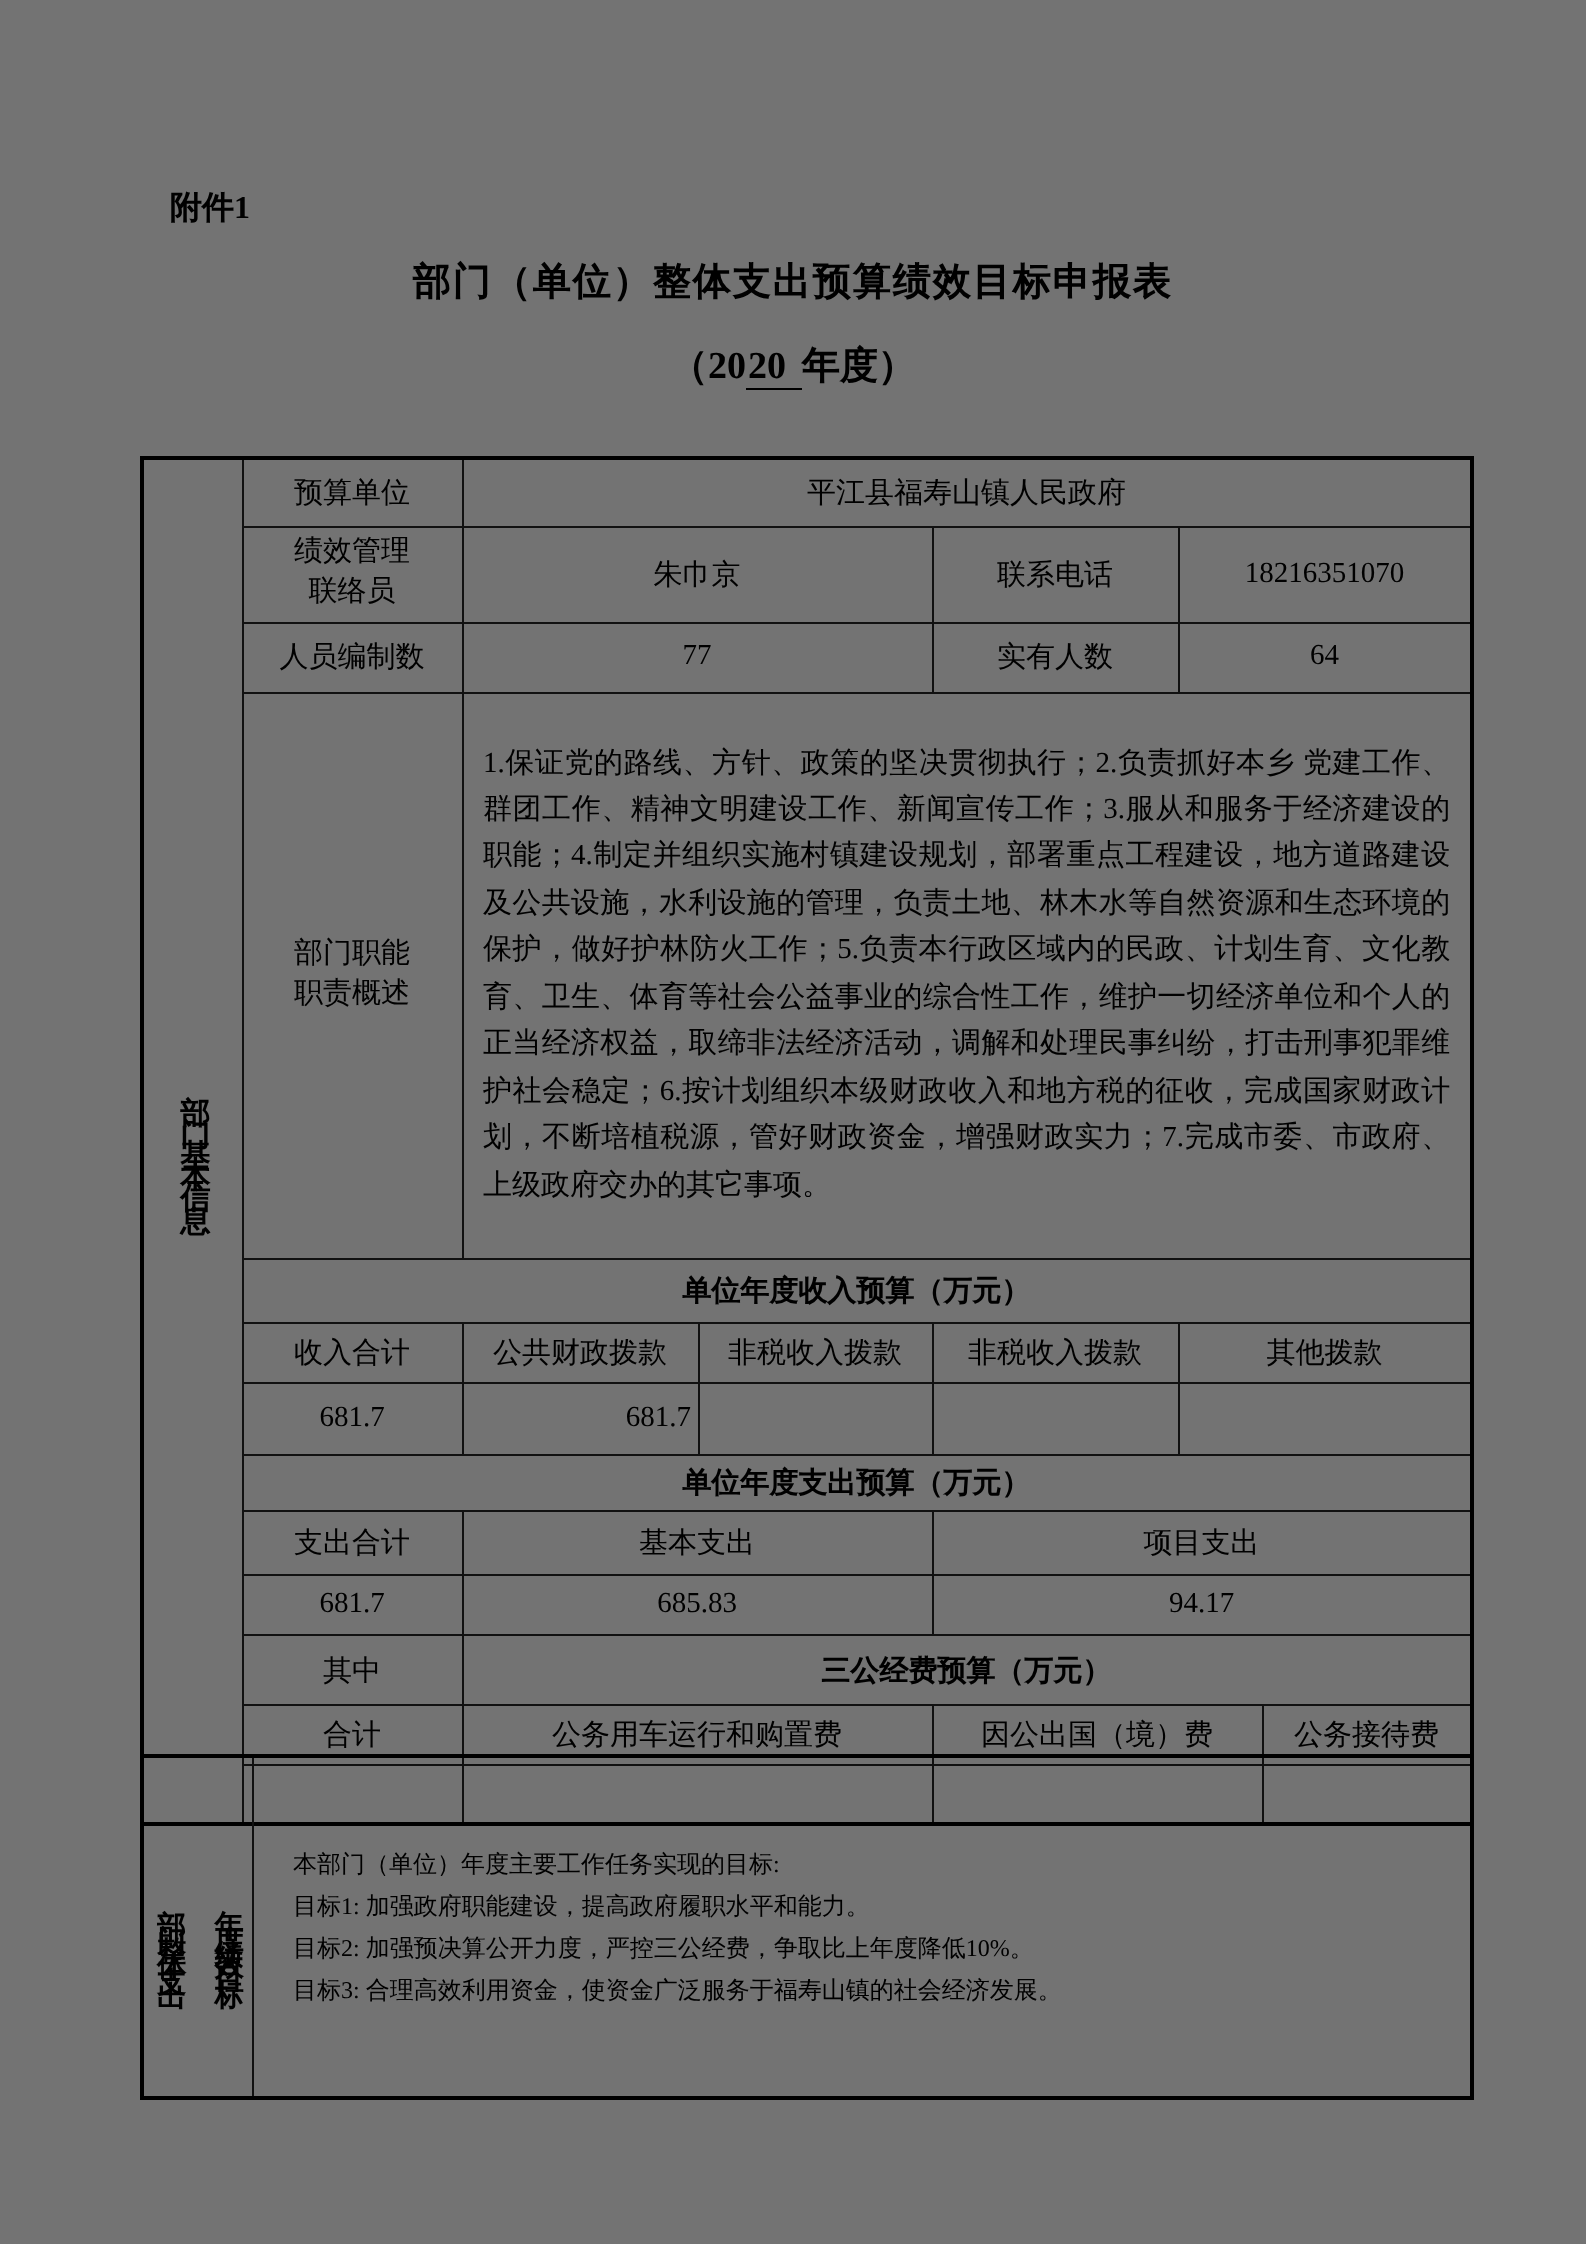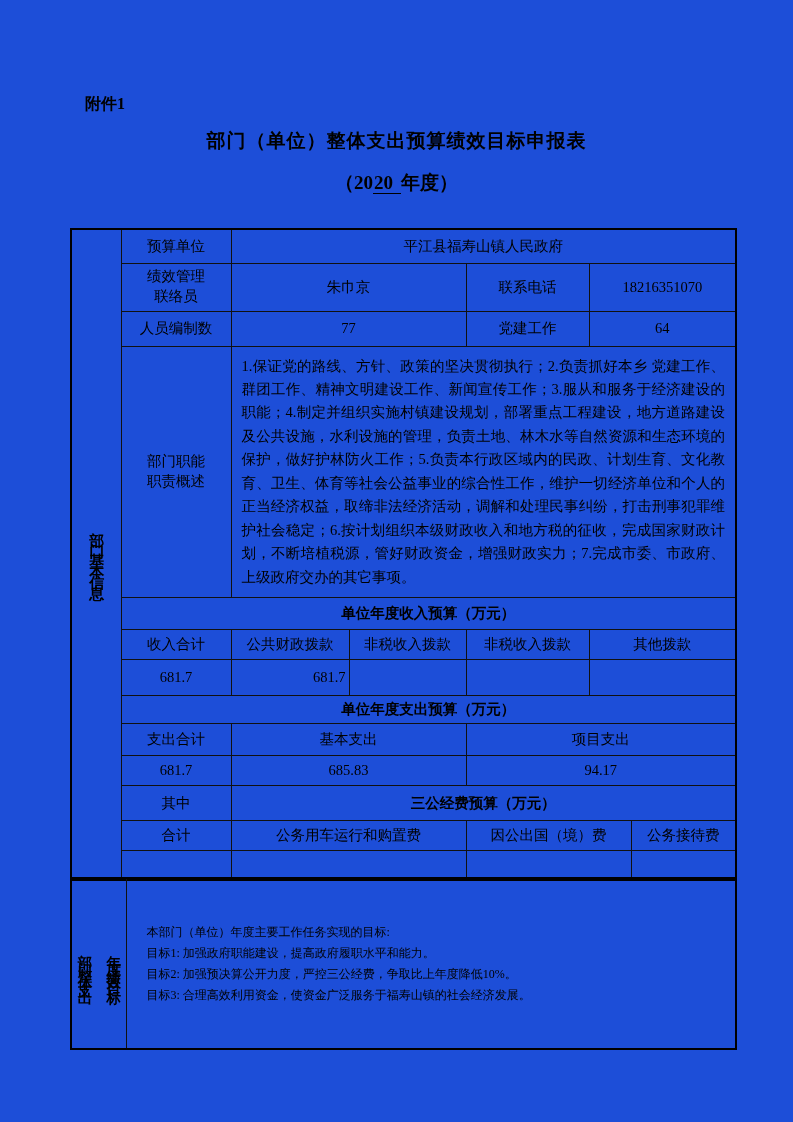--- a/index.html
+++ b/index.html
@@ -1,19 +1,19 @@
 <!DOCTYPE html>
 <html><head>
 <meta charset="utf-8">
 <style>
   html,body{margin:0;padding:0;background:#e8e8e8;}
   .page{
     position:relative;
     width:793px;height:1122px;
-    background:#1d4ed8;
+    background:#737373;
     font-family:"Liberation Serif","DejaVu Serif",serif;
     color:#000;
     overflow:hidden;
   }
   
   .attachment{
     position:absolute;left:85px;top:94px;
     font-size:16px;font-weight:700;
   }
   .doc-title{
@@ -49,21 +49,21 @@
     font-size:14.5px;
     padding:0;
     overflow:hidden;
     margin-left:47px;
   }
   .t1,.t2{border:2px solid #000;}
   .t1 td,.t2 td{border-color:#111;}
   .sec-title{font-weight:700;}
   .duty-cell{
     text-align:justify;
-    padding:8px 10px;
+    padding:24px 10px;
     font-size:14.5px;
     line-height:1.62;
   }
   .goal-cell{
     text-align:left;
     padding:4px 20px;
     font-size:12px;
     line-height:1.75;
   }
   .num-right{text-align:right;padding-right:3px;}
@@ -113,21 +113,21 @@
         <div>绩效管理</div>
         <div>联络员</div>
       </td>
       <td colspan="2">朱巾京</td>
       <td>联系电话</td>
       <td colspan="2">18216351070</td>
     </tr>
     <tr style="height:35px">
       <td>人员编制数</td>
       <td colspan="2">77</td>
-      <td>党建工作</td>
+      <td>实有人数</td>
       <td colspan="2">64</td>
     </tr>
     <tr style="height:245px">
       <td class="two-line">
         <div>部门职能</div>
         <div>职责概述</div>
       </td>
       <td colspan="5" class="duty-cell">1.保证党的路线、方针、政策的坚决贯彻执行；2.负责抓好本乡 党建工作、群团工作、精神文明建设工作、新闻宣传工作；3.服从和服务于经济建设的职能；4.制定并组织实施村镇建设规划，部署重点工程建设，地方道路建设及公共设施，水利设施的管理，负责土地、林木水等自然资源和生态环境的保护，做好护林防火工作；5.负责本行政区域内的民政、计划生育、文化教育、卫生、体育等社会公益事业的综合性工作，维护一切经济单位和个人的正当经济权益，取缔非法经济活动，调解和处理民事纠纷，打击刑事犯罪维护社会稳定；6.按计划组织本级财政收入和地方税的征收，完成国家财政计划，不断培植税源，管好财政资金，增强财政实力；7.完成市委、市政府、上级政府交办的其它事项。</td>
     </tr>
     <tr style="height:32px">

